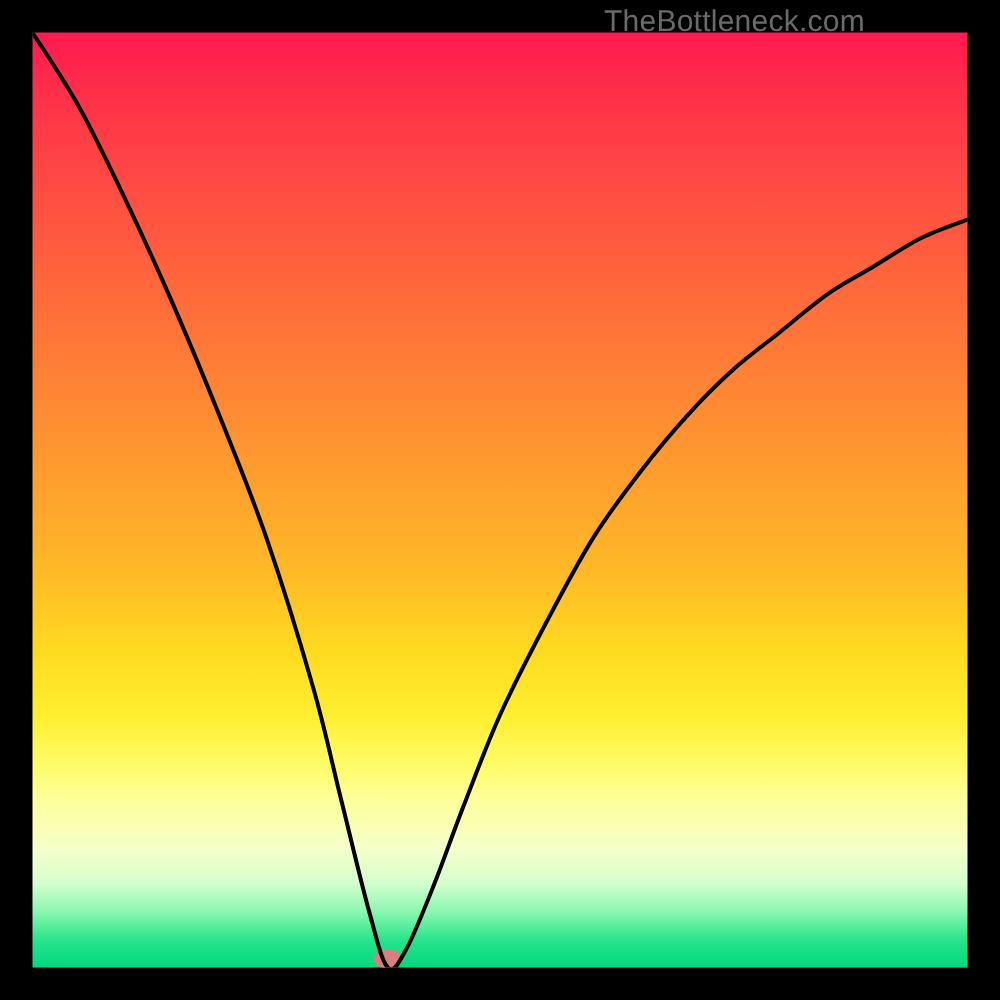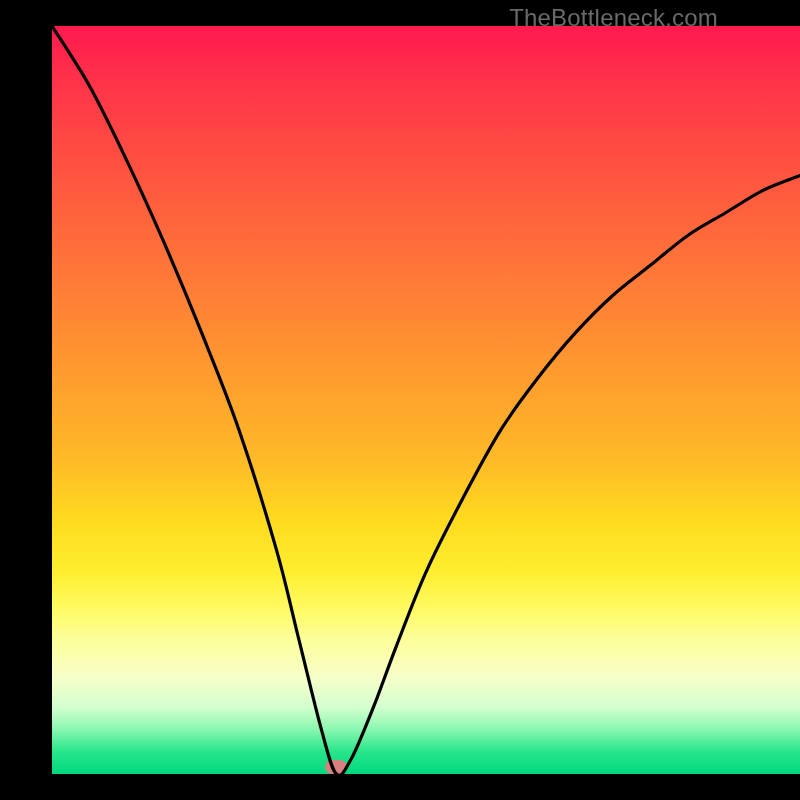--- a/index.html
+++ b/index.html
@@ -9,21 +9,20 @@
     height: 800px;
     background: #000000;
     font-family: Arial, Helvetica, sans-serif;
     overflow: hidden;
   }
   .frame {
     position: relative;
     width: 704px;
     height: 800px;
     background: #000000;
-    margin-left: 26px;
   }
   .watermark {
     position: absolute;
     top: 4px;
     right: 12px;
     color: #6a6a6a;
     font-size: 24px;
     font-weight: 400;
     letter-spacing: 0.2px;
     z-index: 5;

